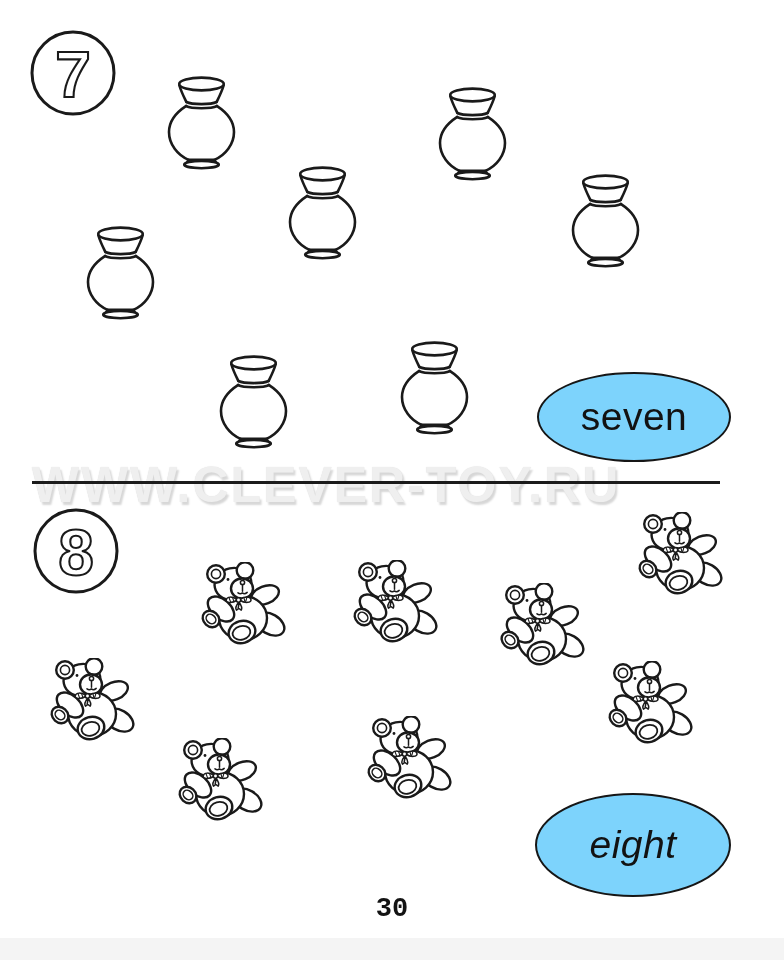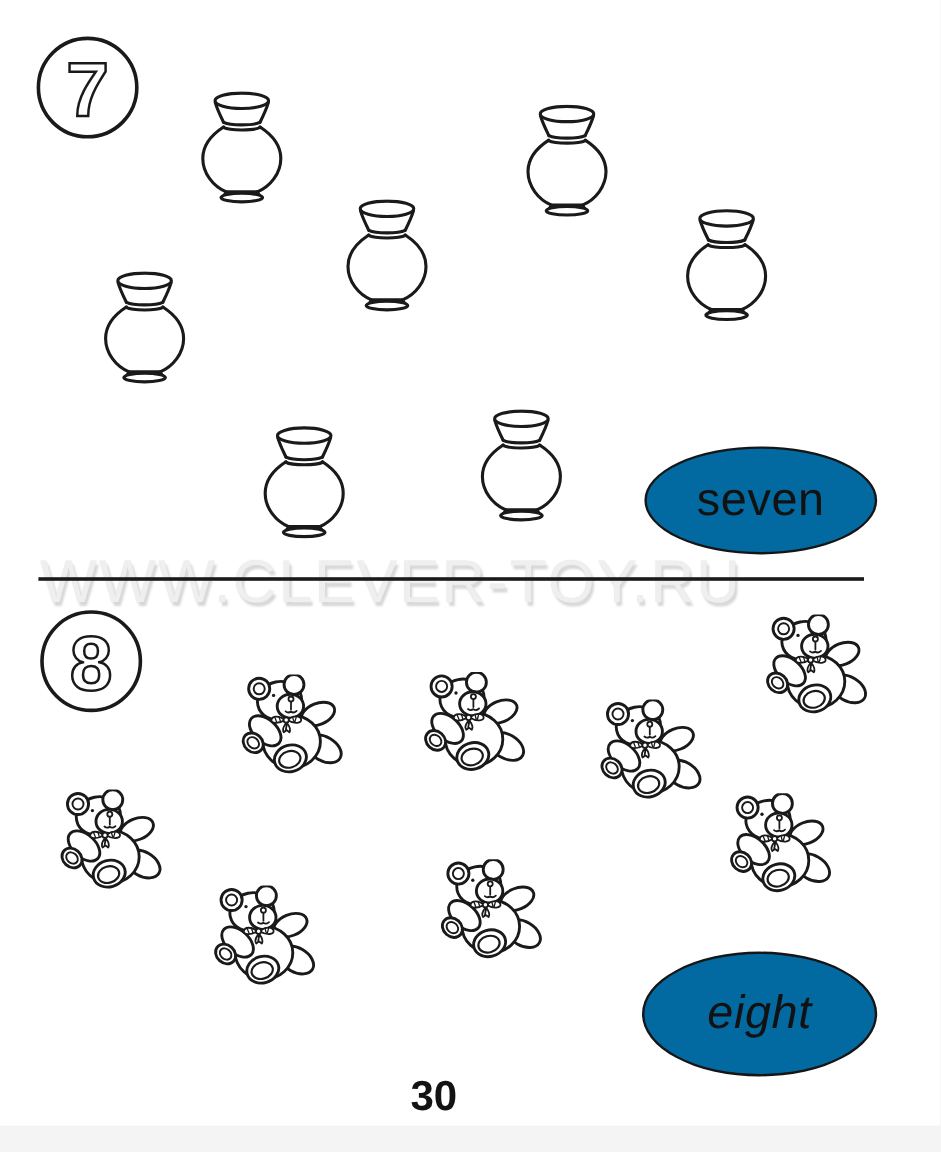--- a/index.html
+++ b/index.html
@@ -9,41 +9,41 @@
   }
   .layer{position:absolute;left:0;top:0;width:784px;height:960px;pointer-events:none;}
   .sprite{position:absolute;}
   .badge{position:absolute;}
   .badge text{
     font-family:"Liberation Sans",sans-serif;font-weight:bold;font-size:64px;
     fill:#ffffff;stroke:#1a1a1a;stroke-width:2.1px;
   }
   .label-oval{
     position:absolute;border:2.6px solid #161616;border-radius:50%;
-    display:flex;align-items:center;justify-content:center;background:#0369a1;
+    display:flex;align-items:center;justify-content:center;background:#7dd3fc;
     z-index:6;
   }
   .label-oval span{
     font-family:"Liberation Sans",sans-serif;font-size:39px;color:#121212;
     letter-spacing:0.5px;
   }
   .divider{
     position:absolute;left:32px;top:481px;width:688px;height:3px;
     background:#1b1b1b;z-index:5;
   }
   .watermark{
     position:absolute;left:0;top:449px;width:652px;height:72px;line-height:72px;
-    text-align:center;font-family:"Liberation Sans",sans-serif;font-weight:normal;
+    text-align:center;font-family:"Liberation Sans",sans-serif;font-weight:bold;
     font-size:50px;letter-spacing:2px;color:#efefef;
     text-shadow:2px 3px 2px #d7d7d7, 0 0 1px #dedede;
     z-index:4;white-space:nowrap;
   }
   .page-number{
-    position:absolute;left:342px;top:894px;width:100px;text-align:left;
-    font-family:Liberation Sans, sans-serif;font-weight:bold;font-size:35px;
+    position:absolute;left:342px;top:894px;width:100px;text-align:center;
+    font-family:Liberation Mono, monospace;font-weight:bold;font-size:27px;
     color:#131313;
   }
   .bottom-strip{
     position:absolute;left:0;top:938px;width:784px;height:22px;background:#f4f4f4;
   }
   .defs-holder{position:absolute;width:0;height:0;overflow:hidden;}
 </style>
 </head>
 <body>
 

